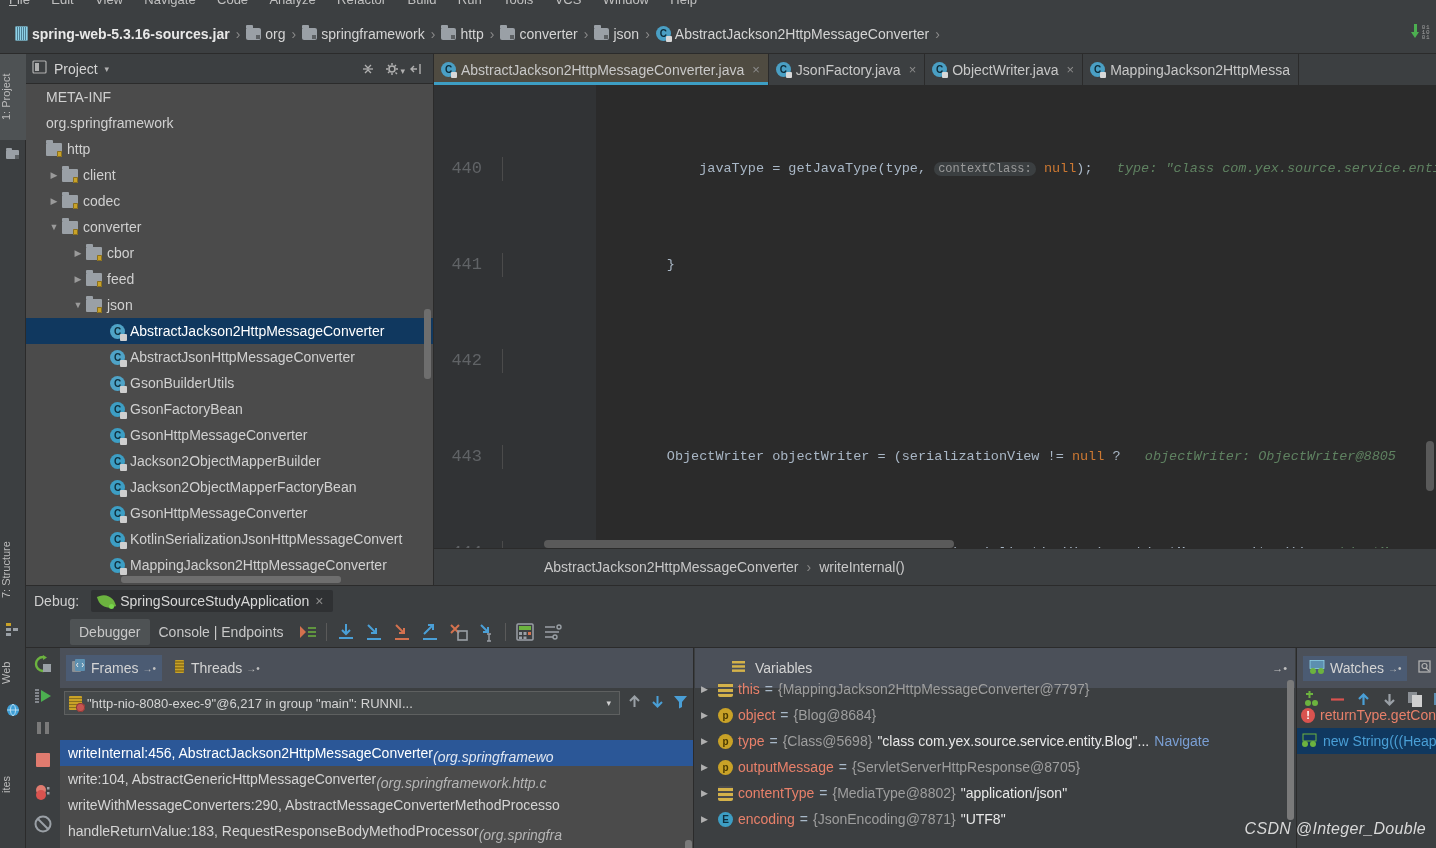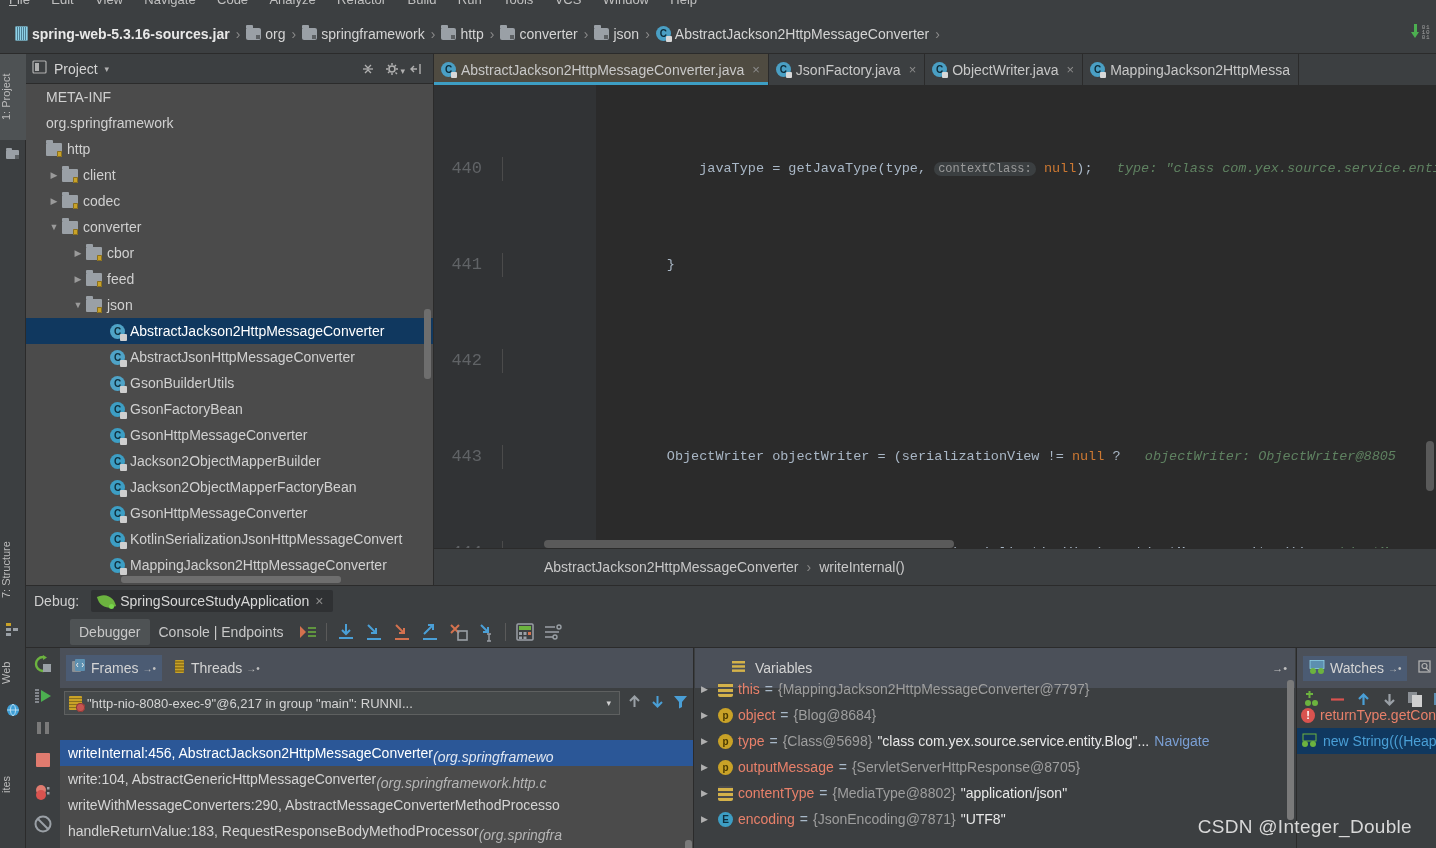--- a/index.html
+++ b/index.html
@@ -319,22 +319,23 @@
     height: 26px; display:flex; align-items:center; gap:5px; padding-left:4px;
     font-size:14px; white-space:nowrap; overflow:hidden;
   }
   .watch-row.sel { background: #10385f; }
   .err-ico {
     width:15px;height:15px;border-radius:50%;background:#d9534f;color:#fff;
     font:bold 11px "Liberation Sans",sans-serif;line-height:15px;text-align:center;
   }
 
   .watermark {
-    position: absolute; right: 24px; bottom: 10px; font-size: 19px; color: #d8d8d8;
+    position: absolute; right: 10px; bottom: 10px; font-size: 16px; color: #d8d8d8;
     letter-spacing: 0.3px;
+    font-style: italic;
   }
 
   .chev { font-size: 9px; }
 </style>
 </head>
 <body>
 
 <div class="app">
 
   <div class="menubar">

